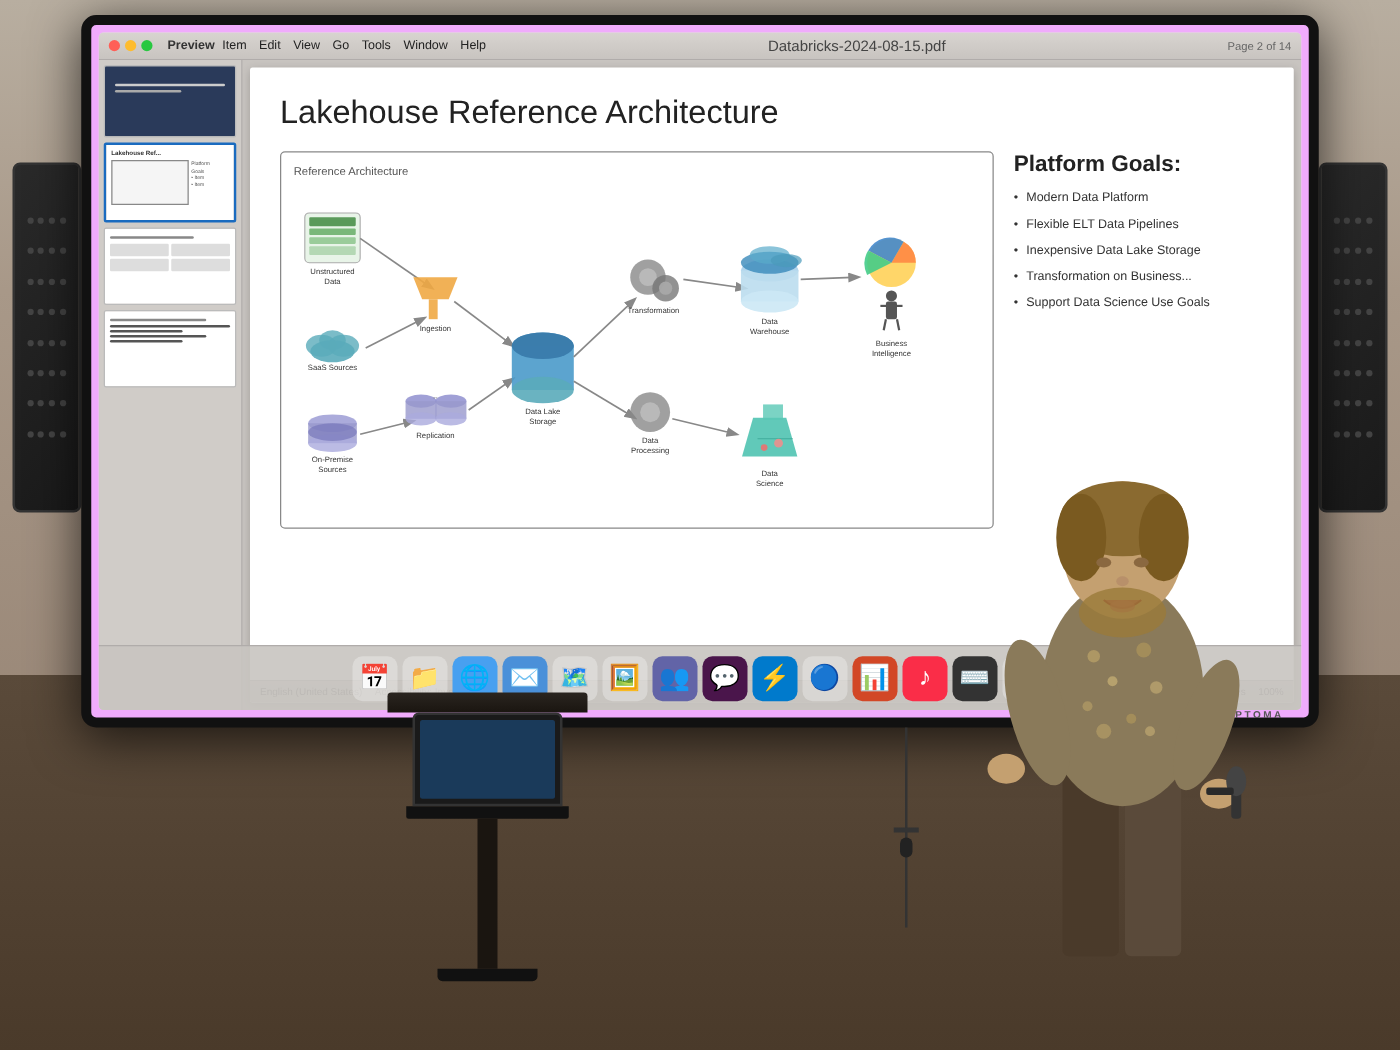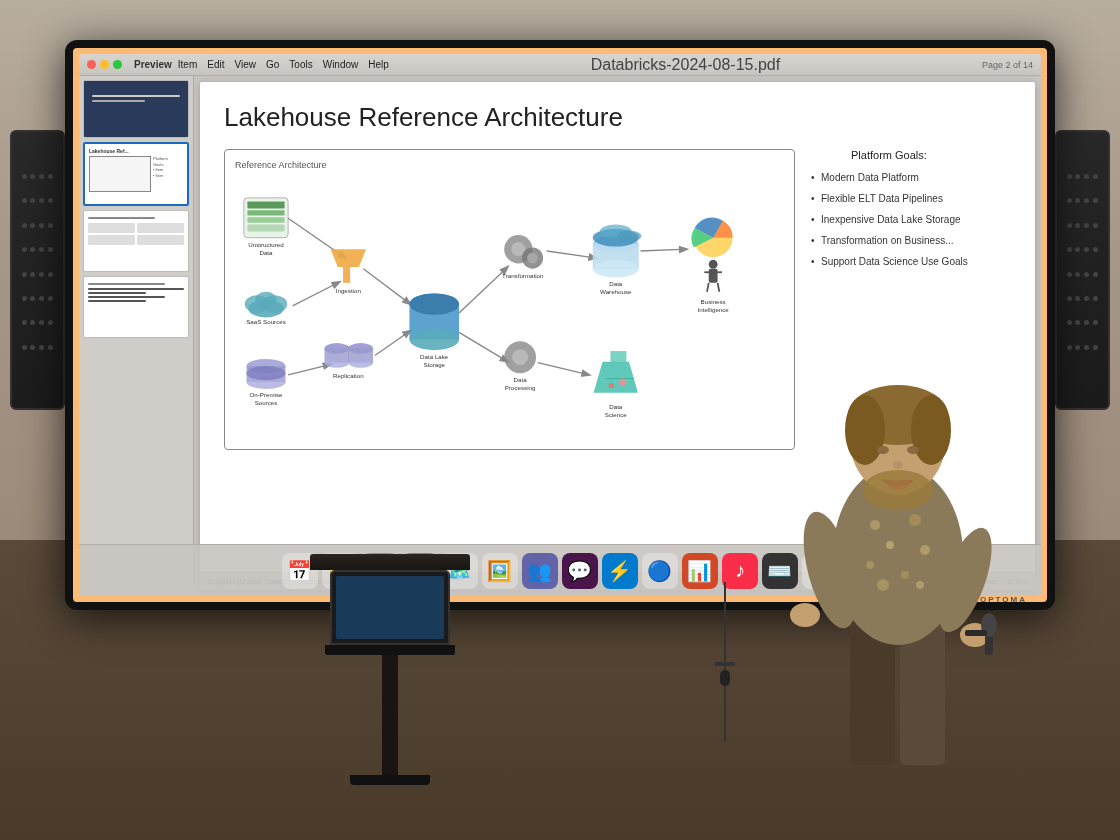--- a/index.html
+++ b/index.html
@@ -28,25 +28,25 @@
     .floor {
       position: absolute;
       bottom: 0; left: 0; right: 0;
       height: 300px;
       background: linear-gradient(180deg, #5a4a3a 0%, #4a3a2a 100%);
     }
 
     
     .tv-frame {
       position: absolute;
-      top: 40px;
+      top: 12px;
       left: 65px;
       width: 990px;
       height: 570px;
-      background: #fdba74;
+      background: #f0abfc;
       border-radius: 12px;
       box-shadow: 0 8px 40px rgba(0,0,0,0.7);
       border: 8px solid #111;
     }
 
     .tv-screen {
       position: absolute;
       top: 6px; left: 6px; right: 6px; bottom: 6px;
       background: #e8e4e0;
       border-radius: 4px;
@@ -86,21 +86,21 @@
     .mac-menu-items {
       display: flex;
       gap: 10px;
       font-size: 10px;
       color: #222;
     }
 
     .mac-title {
       flex: 1;
       text-align: center;
-      font-size: 16px;
+      font-size: 12px;
       color: #444;
     }
 
     
     .slide-area {
       position: absolute;
       top: 22px; left: 0; right: 0; bottom: 0;
       display: flex;
       background: #c8c4c0;
     }
@@ -182,25 +182,24 @@
       margin-bottom: 8px;
     }
 
     
     .platform-goals {
       width: 200px;
       flex-shrink: 0;
     }
 
     .goals-title {
-      font-size: 11px;
-      font-weight: normal;
+      font-size: 18px;
+      font-weight: bold;
       color: #222;
       margin-bottom: 10px;
-      margin-left: 40px;
     }
 
     .goal-item {
       font-size: 10px;
       color: #333;
       margin-bottom: 8px;
       padding-left: 10px;
       position: relative;
       line-height: 1.3;
     }

